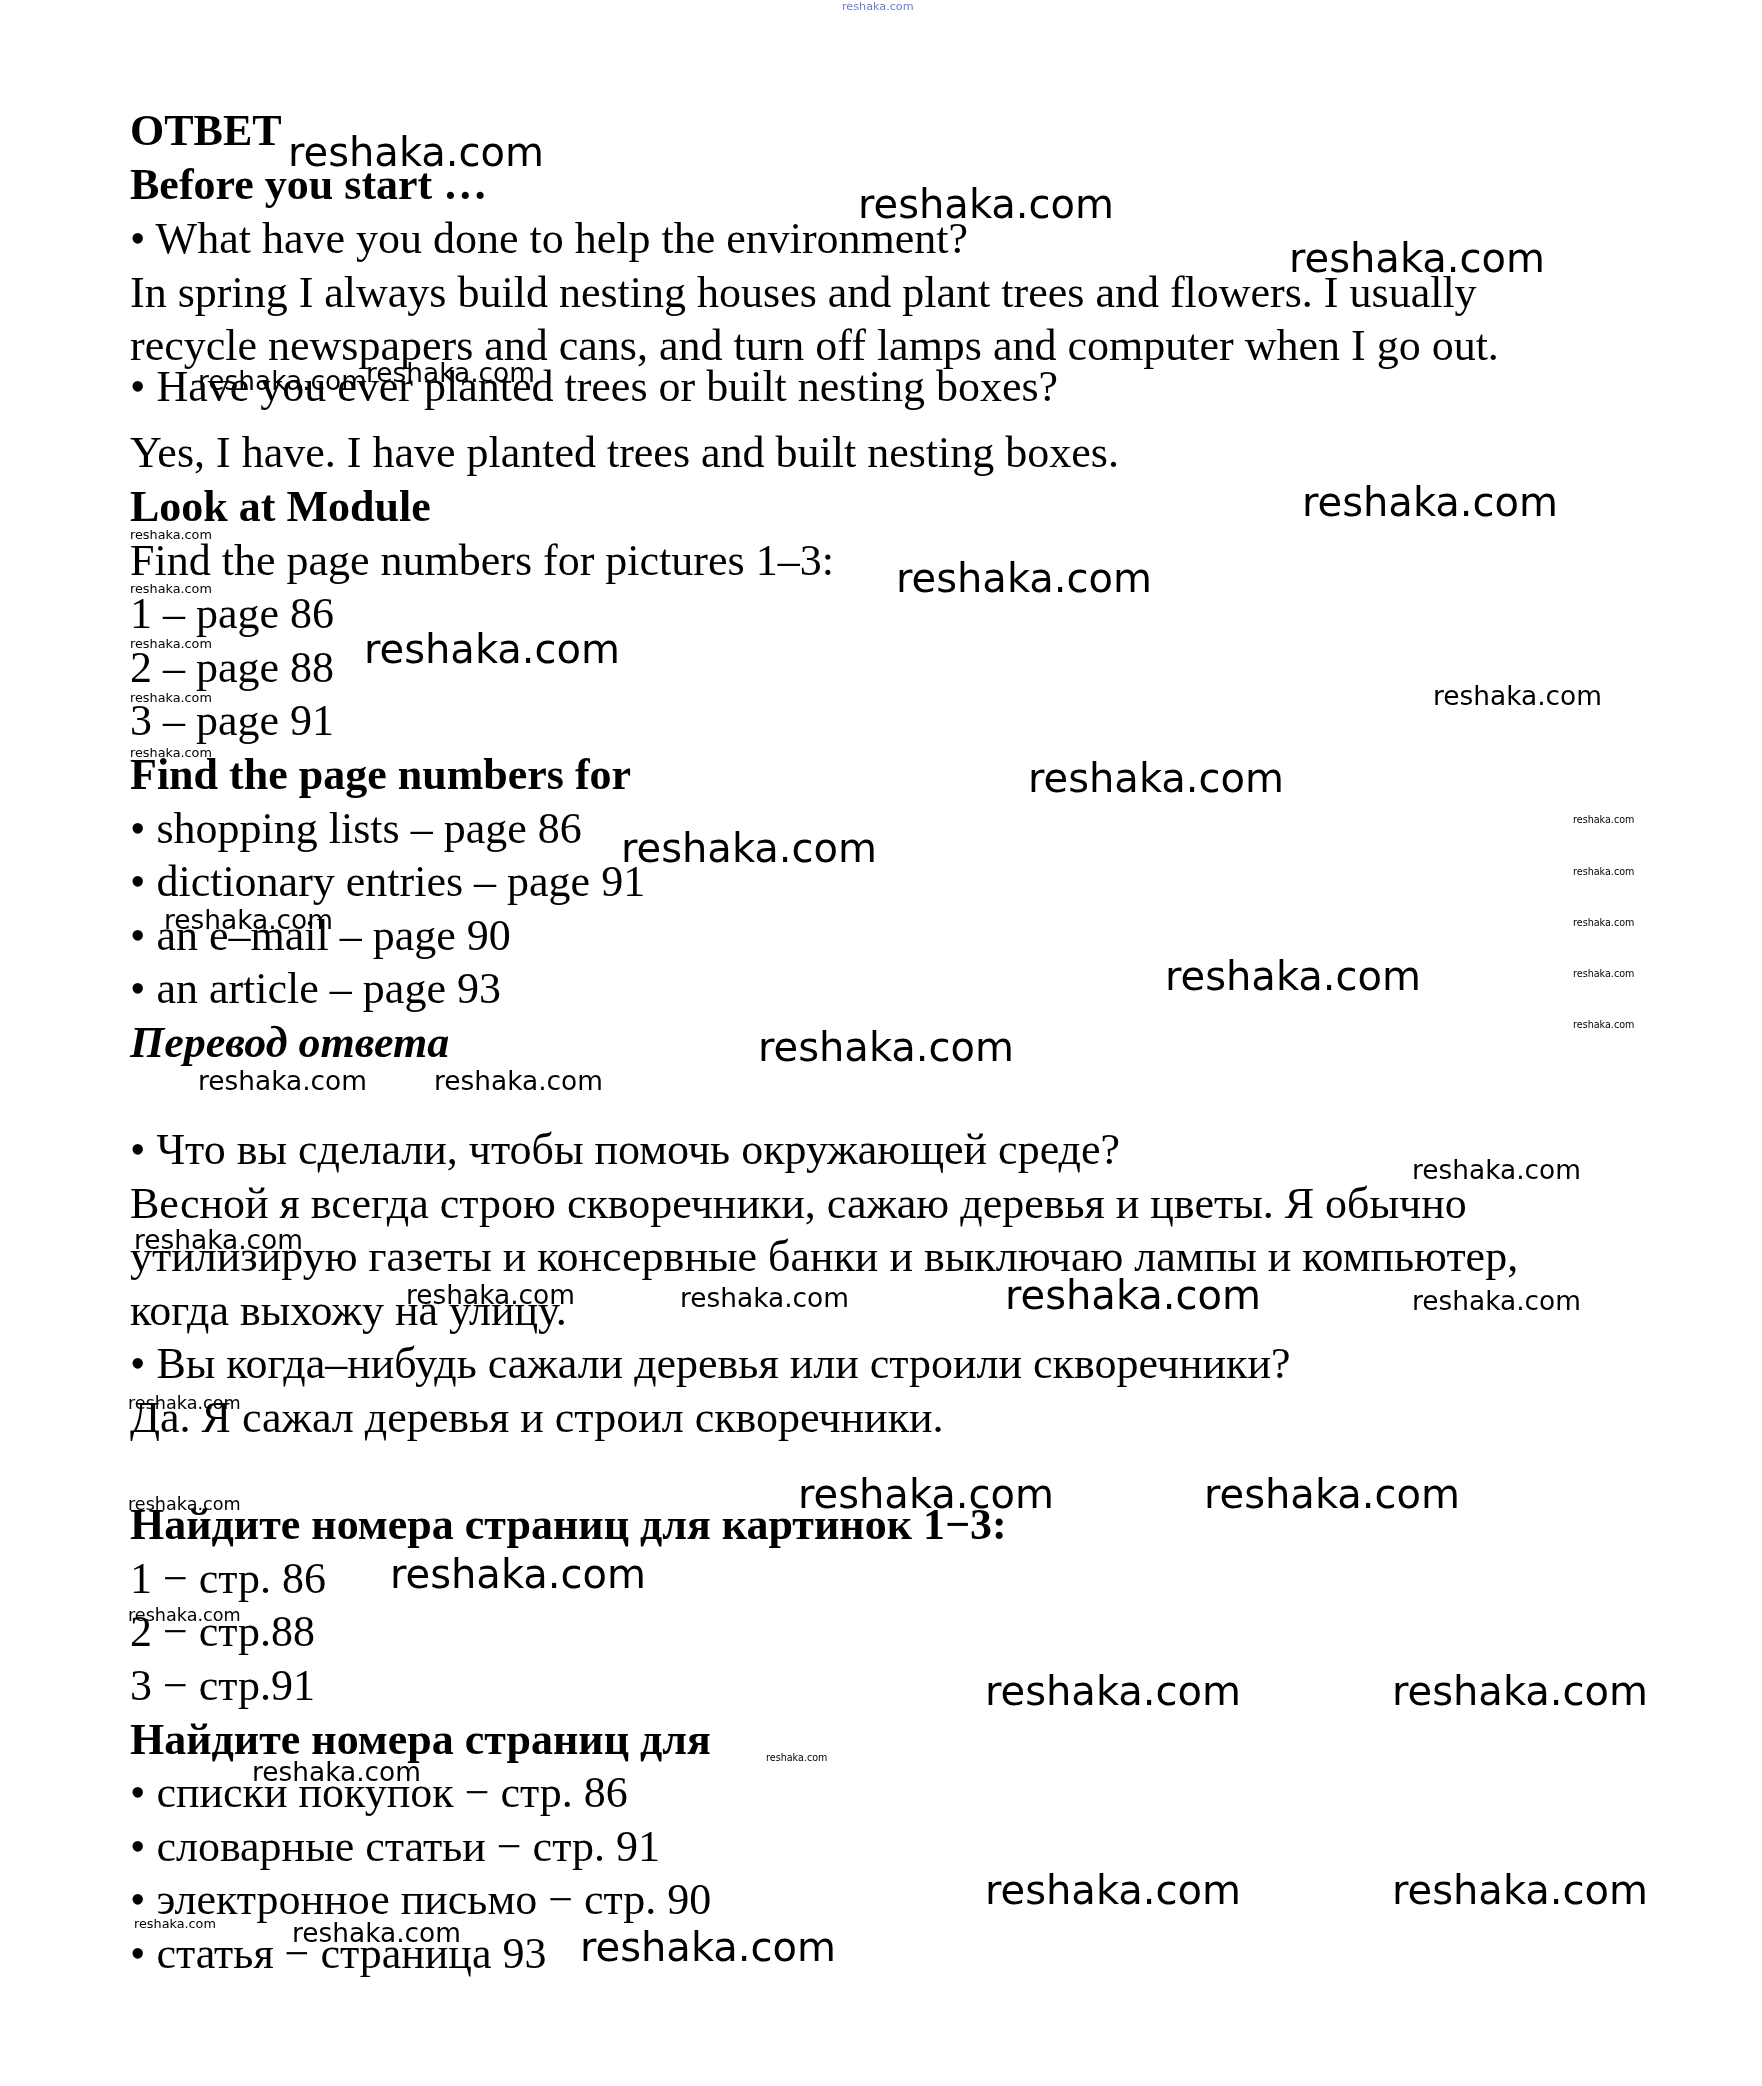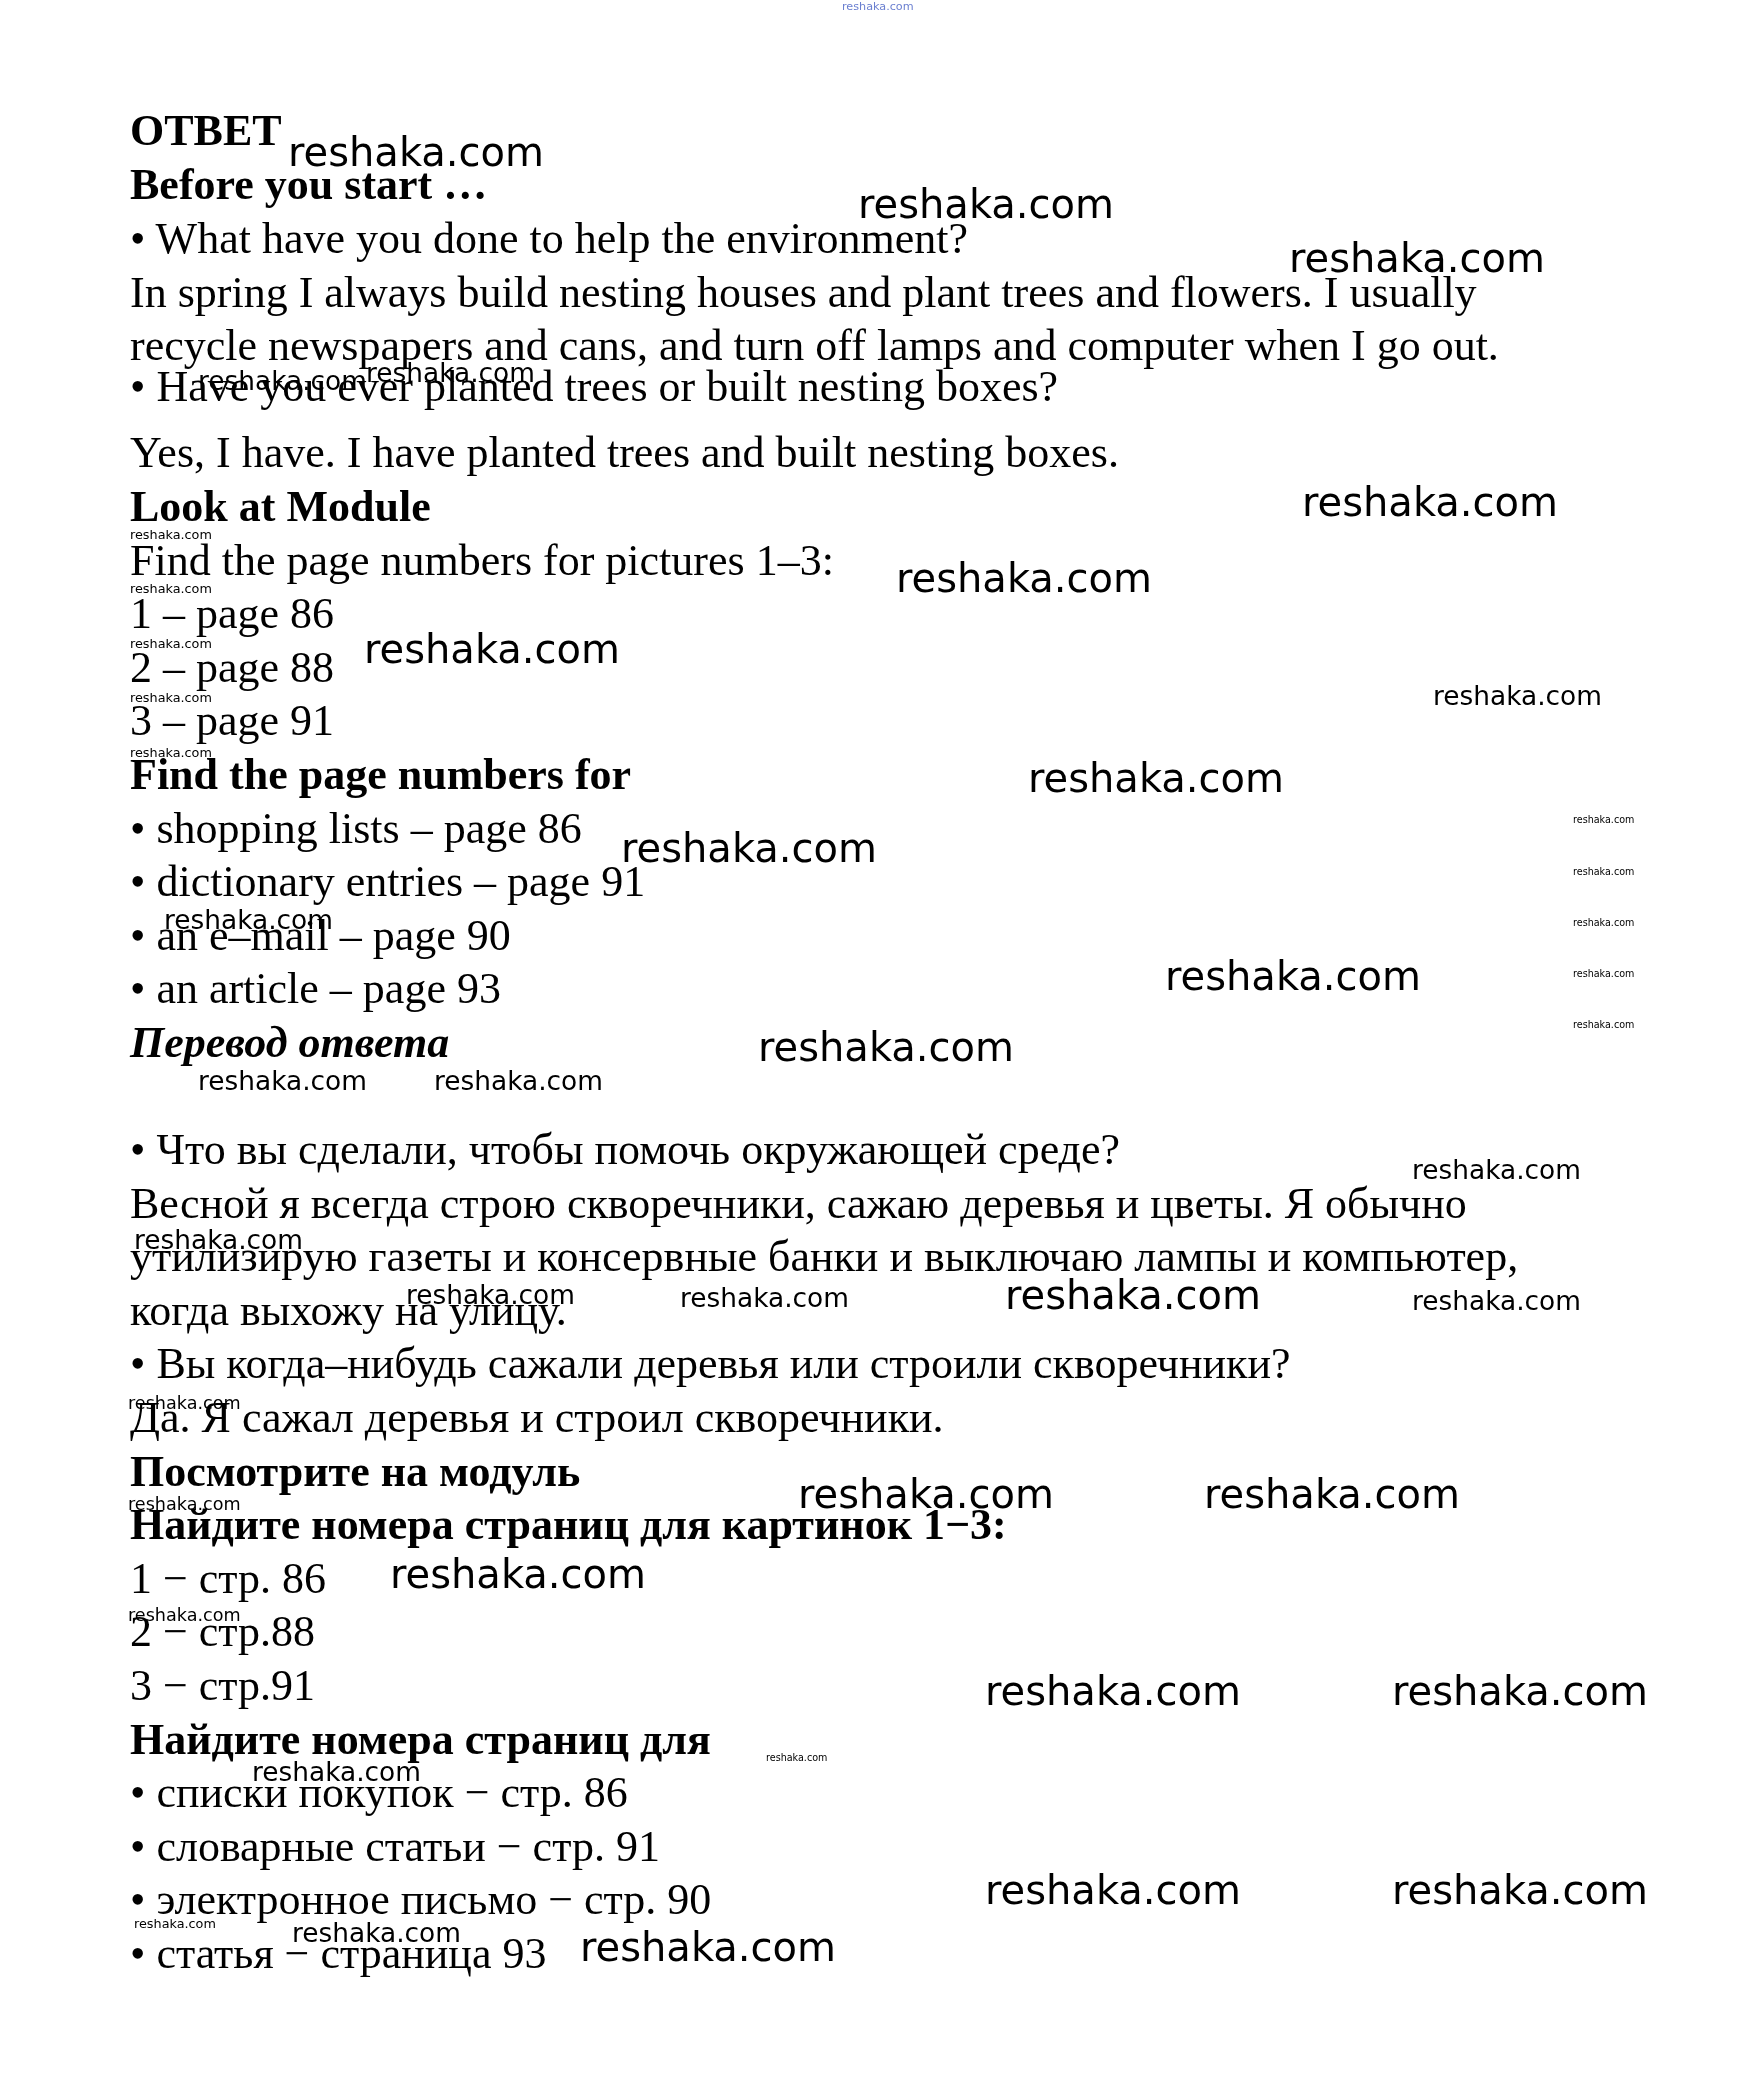--- a/index.html
+++ b/index.html
@@ -49,21 +49,20 @@
   <div class="line" style="top:909px;">• an e–mail – page 90</div>
   <div class="line" style="top:962px;">• an article – page 93</div>
 
   <div class="line hi" style="top:1016px;font-family:Liberation Serif, serif;">Перевод ответа</div>
   <div class="line" style="top:1123px;">• Что вы сделали, чтобы помочь окружающей среде?</div>
   <div class="line" style="top:1177px;">Весной я всегда строю скворечники, сажаю деревья и цветы. Я обычно</div>
   <div class="line" style="top:1230px;">утилизирую газеты и консервные банки и выключаю лампы и компьютер,</div>
   <div class="line" style="top:1284px;">когда выхожу на улицу.</div>
   <div class="line" style="top:1337px;">• Вы когда–нибудь сажали деревья или строили скворечники?</div>
   <div class="line" style="top:1391px;">Да. Я сажал деревья и строил скворечники.</div>
-  <div class="line h" style="top:1445px;">Посмотрите на модуль</div>
   <div class="line" style="top:1498px;font-weight:bold;">Найдите номера страниц для картинок 1−3:</div>
   <div class="line" style="top:1552px;">1 − стр. 86</div>
   <div class="line" style="top:1605px;">2 − стр.88</div>
   <div class="line" style="top:1659px;">3 − стр.91</div>
   <div class="line h" style="top:1713px;">Найдите номера страниц для</div>
   <div class="line" style="top:1766px;">• списки покупок − стр. 86</div>
   <div class="line" style="top:1820px;">• словарные статьи − стр. 91</div>
   <div class="line" style="top:1873px;">• электронное письмо − стр. 90</div>
   <div class="line" style="top:1927px;">• статья − страница 93</div>
 

